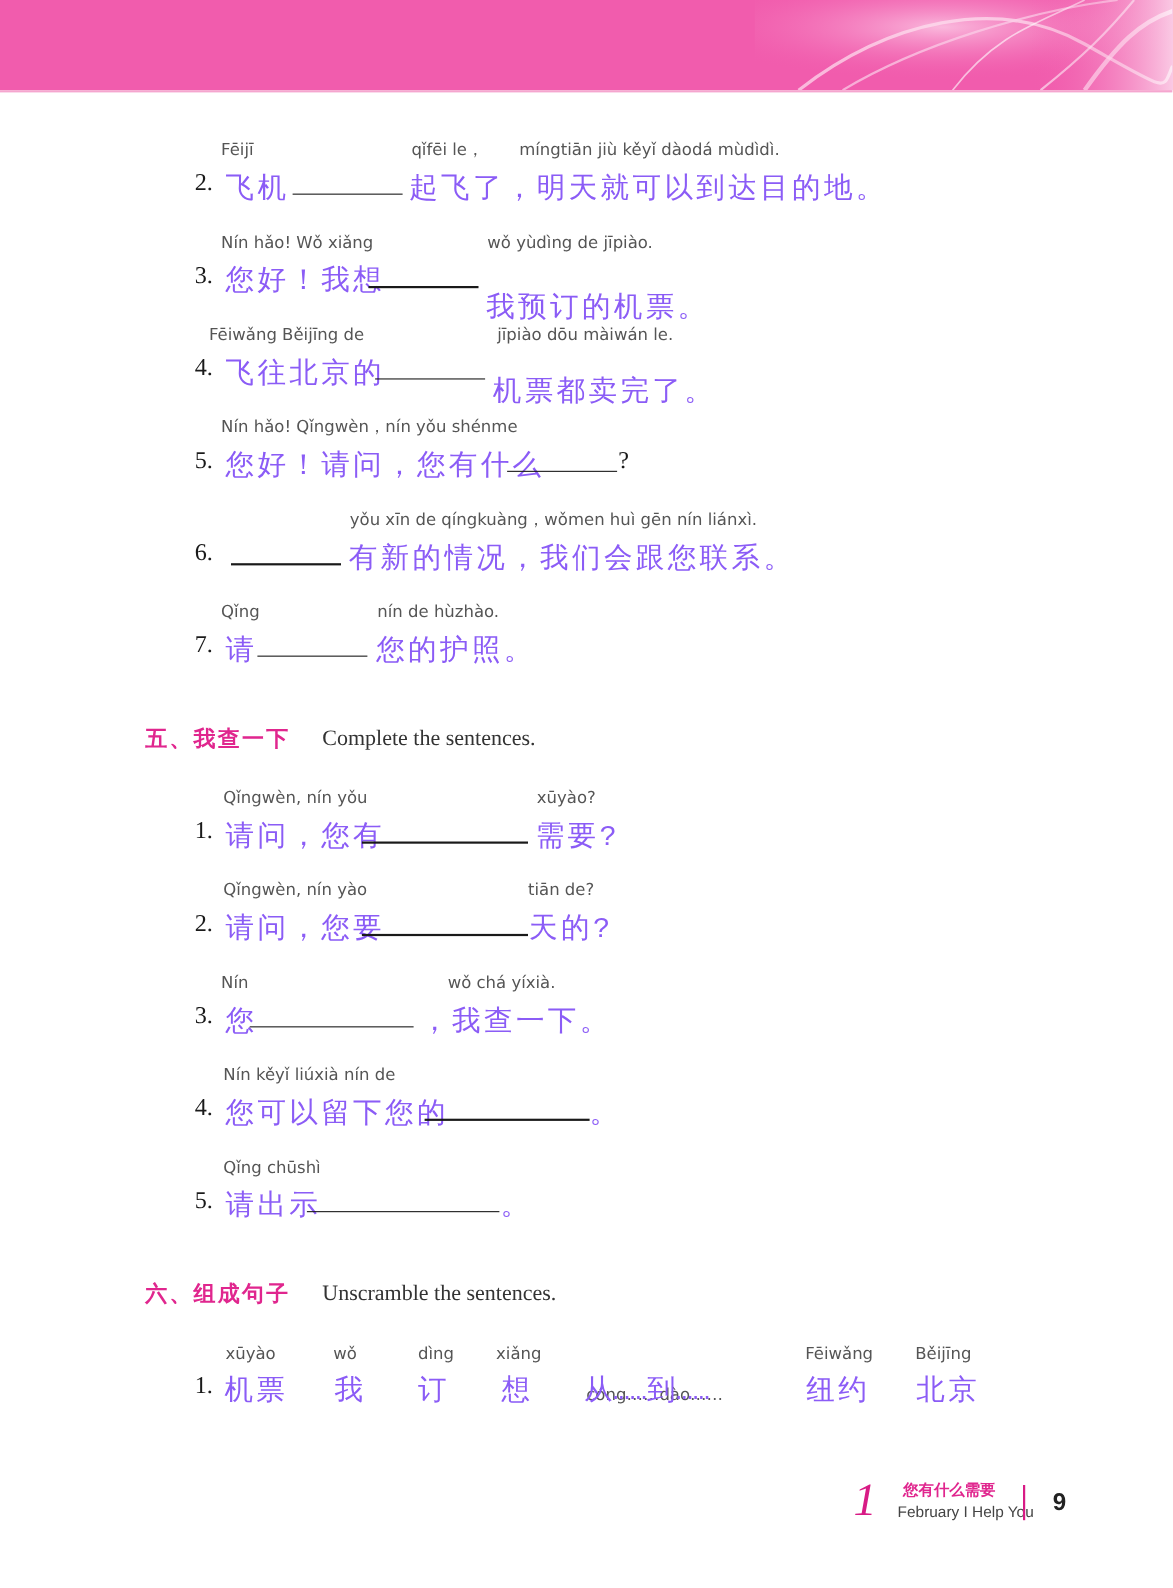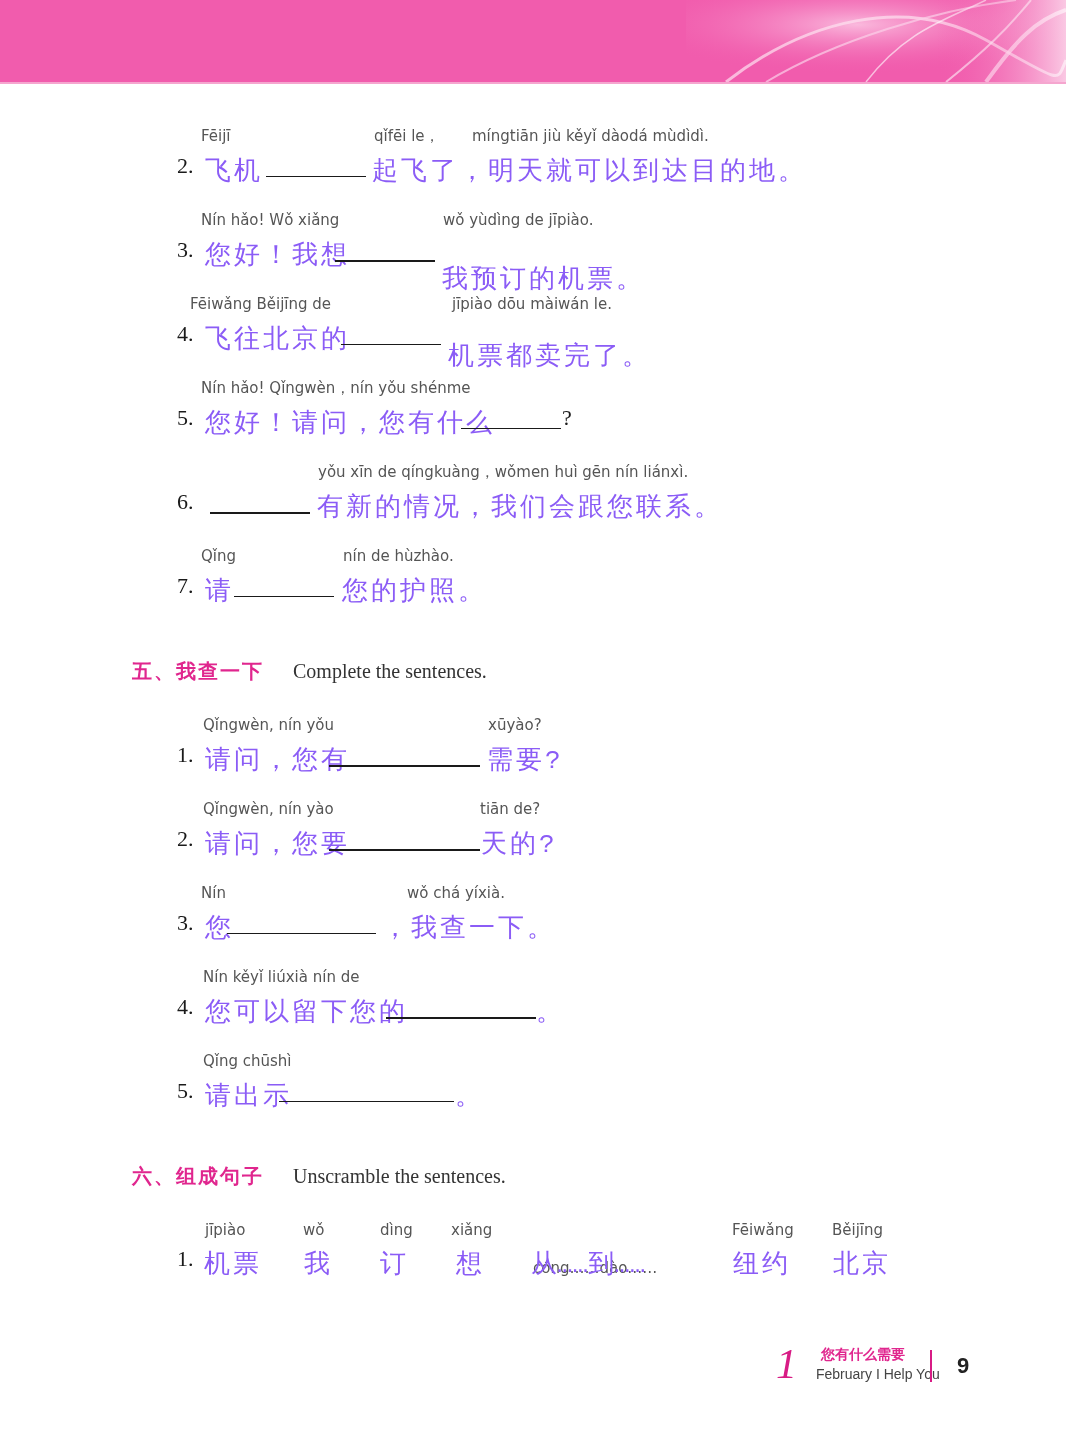--- a/index.html
+++ b/index.html
@@ -194,21 +194,21 @@
 
 <div>
   <span class="abs section-title" style="left:132px;top:1163px;">六、组成句子</span>
   <span class="abs section-en" style="left:293px;top:1165px;">Unscramble the sentences.</span>
 </div>
 
 <div>
   <span class="abs num" style="left:177px;top:1246px;">1.</span>
 
   <div>
-    <span class="abs pinyin" style="left:205px;top:1221px;">jīpiào</span>
+    <span class="abs pinyin" style="left:205px;top:1221px;">xūyào</span>
     <span class="abs hanzi" style="left:204px;top:1246px;">机票</span>
   </div>
   <div>
     <span class="abs pinyin" style="left:303px;top:1221px;">wǒ</span>
     <span class="abs hanzi" style="left:304px;top:1246px;">我</span>
   </div>
   <div>
     <span class="abs pinyin" style="left:380px;top:1221px;">dìng</span>
     <span class="abs hanzi" style="left:380px;top:1246px;">订</span>
   </div>

